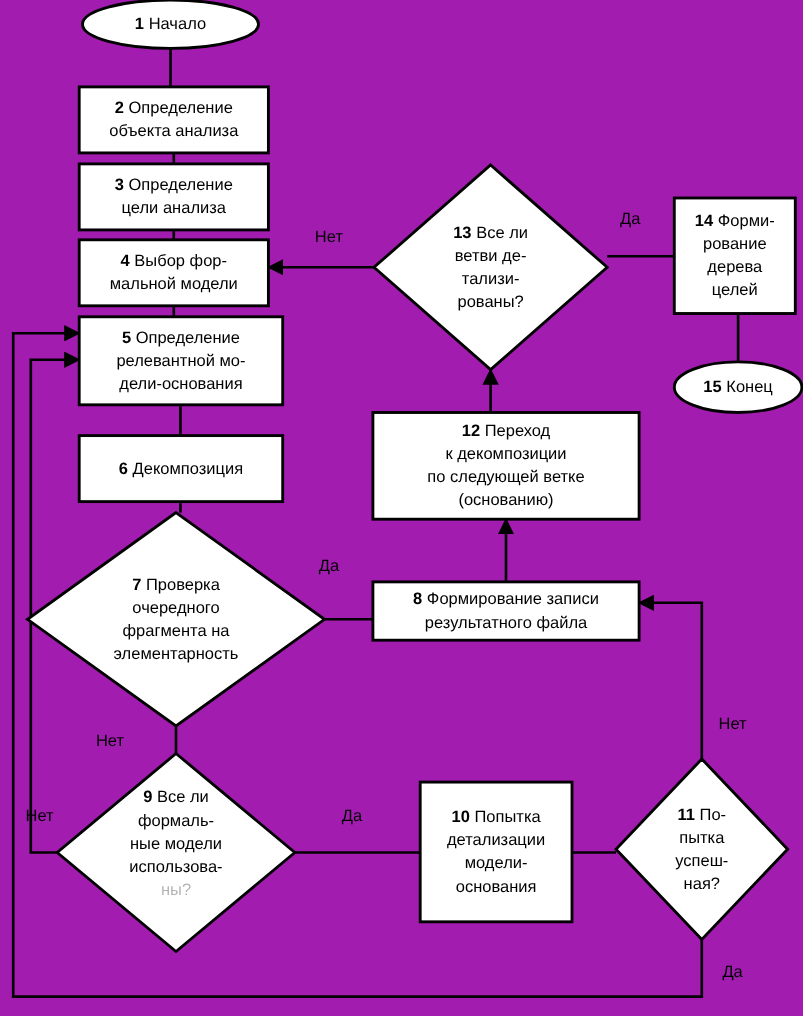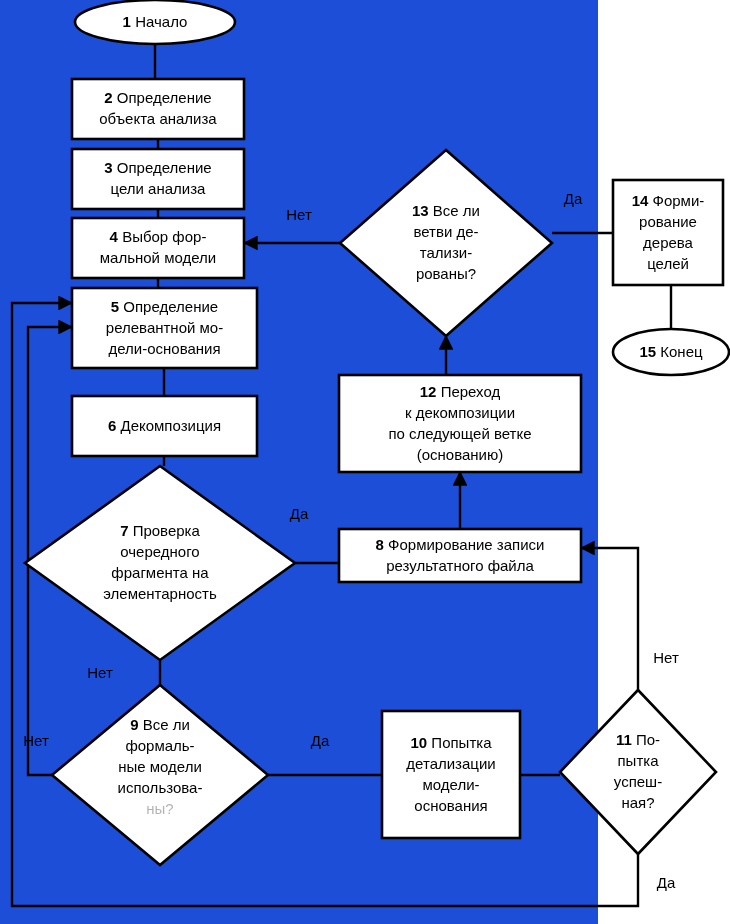--- a/index.html
+++ b/index.html
@@ -1,18 +1,18 @@
 <!DOCTYPE html>
 <html><head>
 <meta charset="utf-8">
 <style>
   html,body{margin:0;padding:0;background:#ffffff;}
   body{width:730px;height:924px;overflow:hidden;
        font-family:"Liberation Sans","DejaVu Sans",sans-serif;}
-  #canvas{position:relative;width:598px;height:924px;background:#1d4ed8;}
+  #canvas{position:relative;width:730px;height:924px;background:#a21caf;}
   svg{position:absolute;left:0;top:0;width:730px;height:924px;}
   .shape{fill:#ffffff;stroke:#000000;stroke-width:2.6;}
   .edge{stroke:#000000;stroke-width:2.4;fill:none;}
   .nodetext{font-family:"Liberation Sans","DejaVu Sans",sans-serif;
             font-size:15px;fill:#000;text-anchor:middle;}
   .nodetext tspan.num{font-weight:bold;}
   .edgelabel{font-family:"Liberation Sans","DejaVu Sans",sans-serif;
              font-size:15px;fill:#000;text-anchor:middle;}
   .clipped{opacity:0.30;}
 </style>

